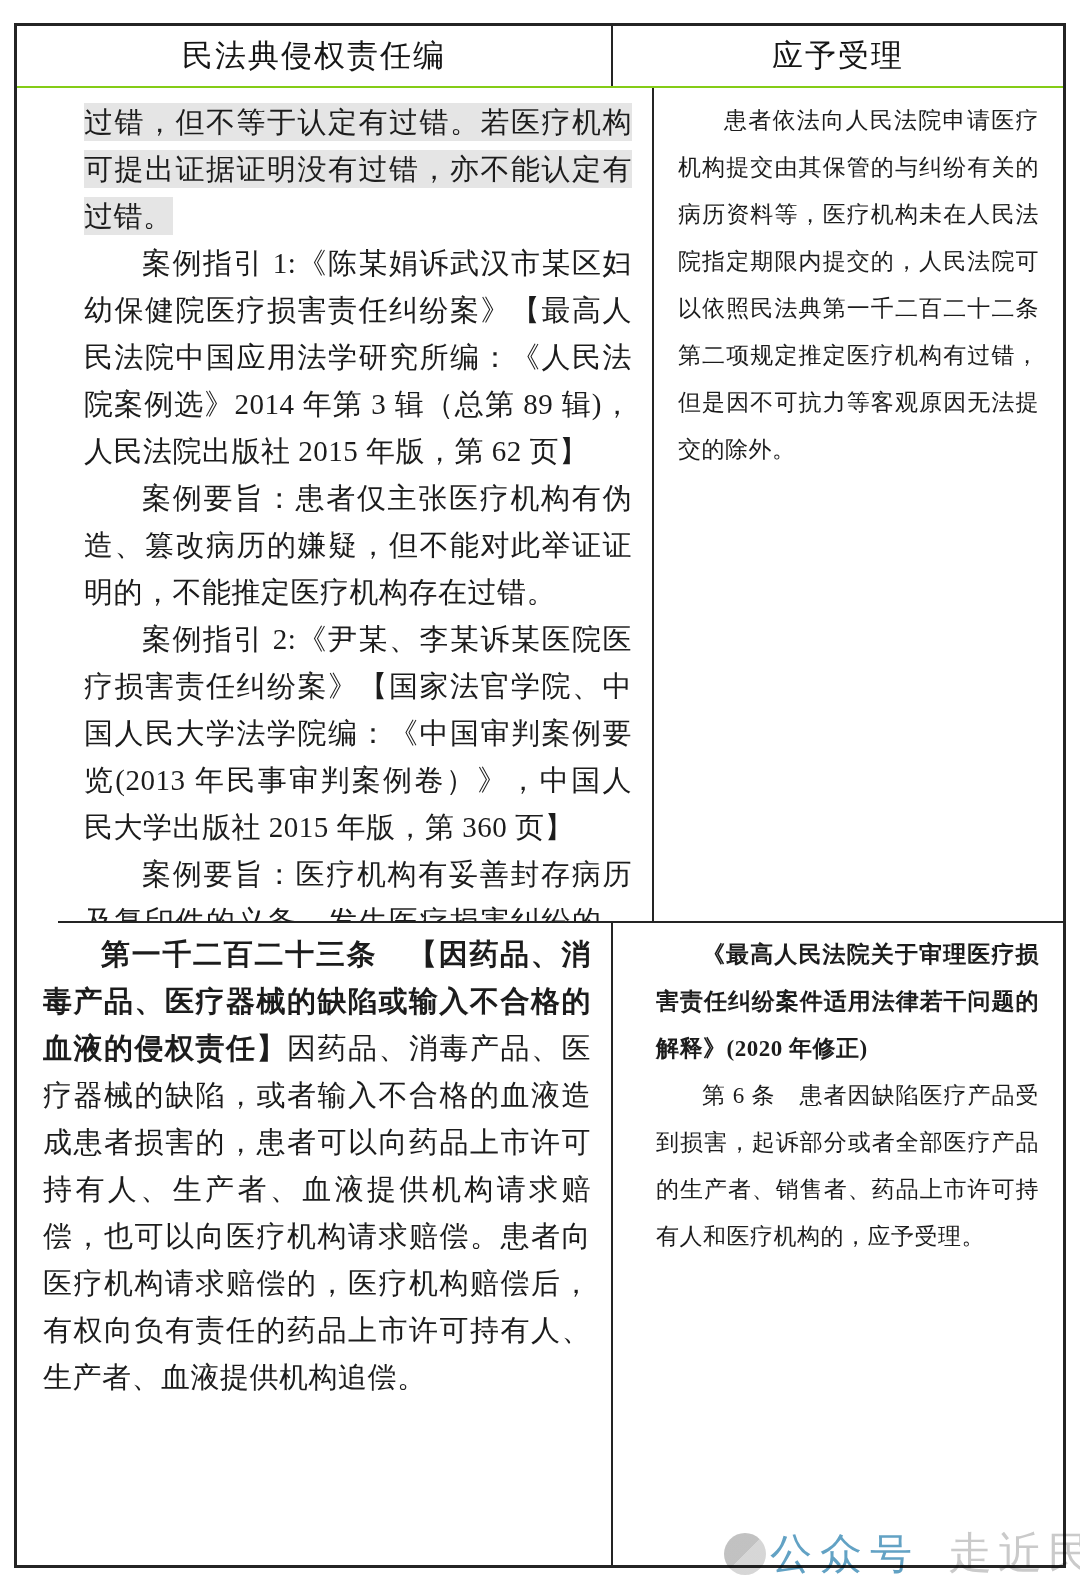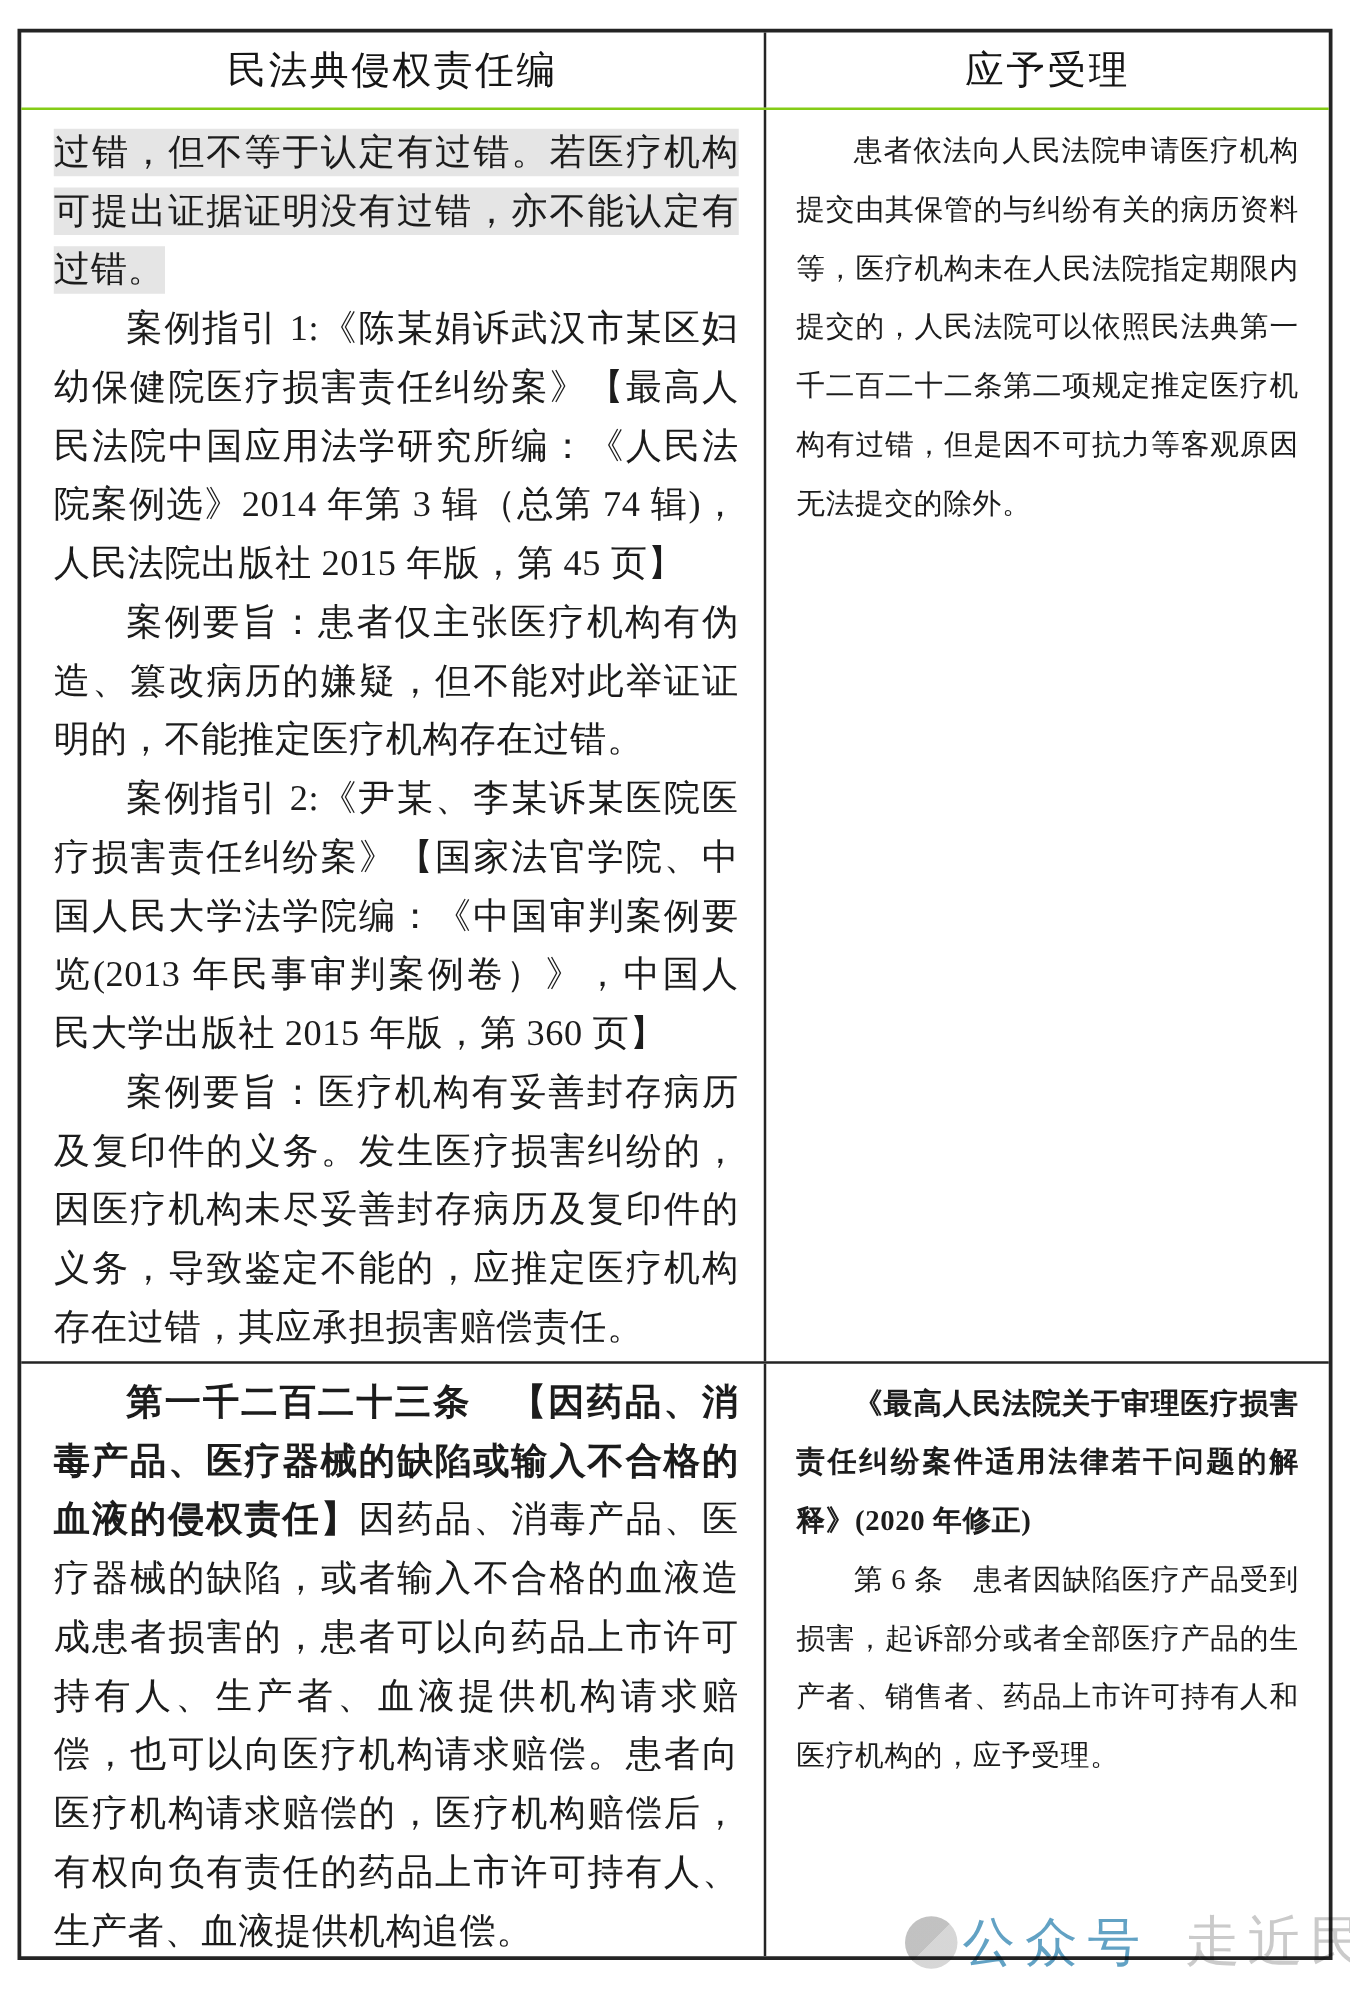--- a/index.html
+++ b/index.html
@@ -30,27 +30,29 @@
     flex-direction: column;
     background: #ffffff;
   }
   .tr { display: flex; flex-direction: row; box-sizing: border-box; }
   .tr.header-row {
     height: 62px;
     border-bottom: 2px solid #84cc16;
     flex: 0 0 auto;
   }
   .tr.row1 {
-    height: 1003px;
+    height: 835px;
     border-bottom: 2px solid #242424;
     flex: 0 0 auto;
+    margin-left: 41px;
   }
   .tr.row2 {
     flex: 1 1 auto;
     overflow: hidden;
+    gap: 19px;
   }
   .cell { box-sizing: border-box; overflow: hidden; }
   .cell.left {
     width: 596px;
     flex: 0 0 auto;
     border-right: 2px solid #242424;
   }
   .cell.right { flex: 1 1 auto; }
   .th {
     display: flex;
@@ -128,21 +130,21 @@
   <div class="doc-table">
 
     <div class="tr header-row">
       <div class="cell left th">民法典侵权责任编</div>
       <div class="cell right th">应予受理</div>
     </div>
 
     <div class="tr row1">
       <div class="cell left body-left">
         <p class="noind"><span class="hl">过错，但不等于认定有过错。若医疗机构可提出证据证明没有过错，亦不能认定有过错。</span></p>
-        <p class="ind">案例指引 1:《陈某娟诉武汉市某区妇幼保健院医疗损害责任纠纷案》【最高人民法院中国应用法学研究所编：《人民法院案例选》2014 年第 3 辑（总第 74 辑)，人民法院出版社 2015 年版，第 45 页】</p>
+        <p class="ind">案例指引 1:《陈某娟诉武汉市某区妇幼保健院医疗损害责任纠纷案》【最高人民法院中国应用法学研究所编：《人民法院案例选》2014 年第 3 辑（总第 89 辑)，人民法院出版社 2015 年版，第 62 页】</p>
         <p class="ind">案例要旨：患者仅主张医疗机构有伪造、篡改病历的嫌疑，但不能对此举证证明的，不能推定医疗机构存在过错。</p>
         <p class="ind">案例指引 2:《尹某、李某诉某医院医疗损害责任纠纷案》【国家法官学院、中国人民大学法学院编：《中国审判案例要览(2013 年民事审判案例卷）》，中国人民大学出版社 2015 年版，第 360 页】</p>
         <p class="ind">案例要旨：医疗机构有妥善封存病历及复印件的义务。发生医疗损害纠纷的，因医疗机构未尽妥善封存病历及复印件的义务，导致鉴定不能的，应推定医疗机构存在过错，其应承担损害赔偿责任。</p>
       </div>
       <div class="cell right body-right">
         <p class="ind">患者依法向人民法院申请医疗机构提交由其保管的与纠纷有关的病历资料等，医疗机构未在人民法院指定期限内提交的，人民法院可以依照民法典第一千二百二十二条第二项规定推定医疗机构有过错，但是因不可抗力等客观原因无法提交的除外。</p>
       </div>
     </div>
 
     <div class="tr row2">

